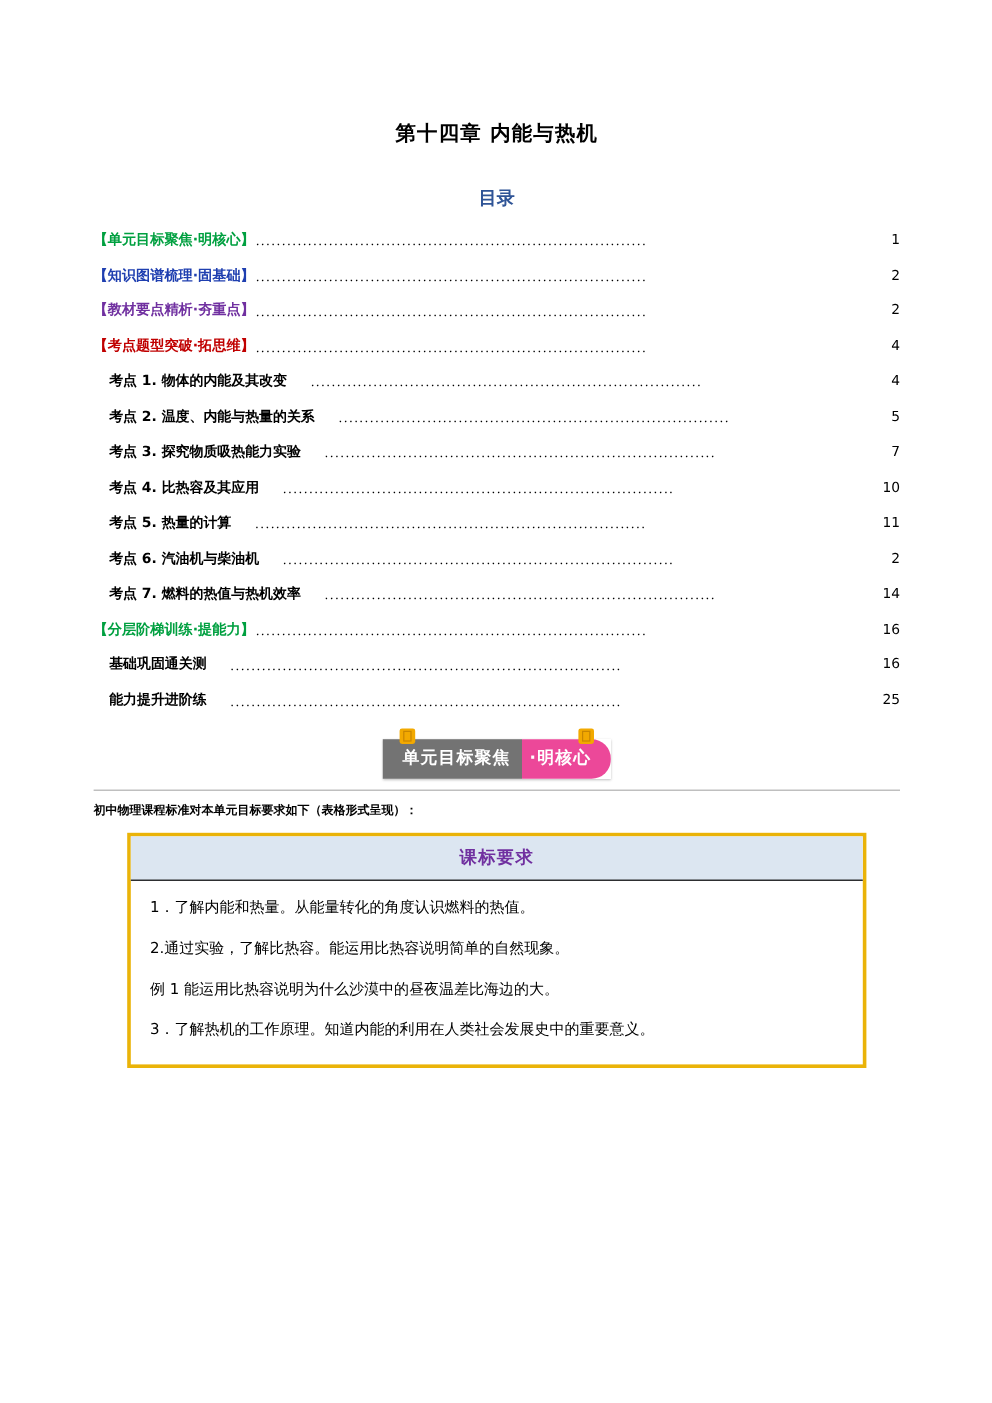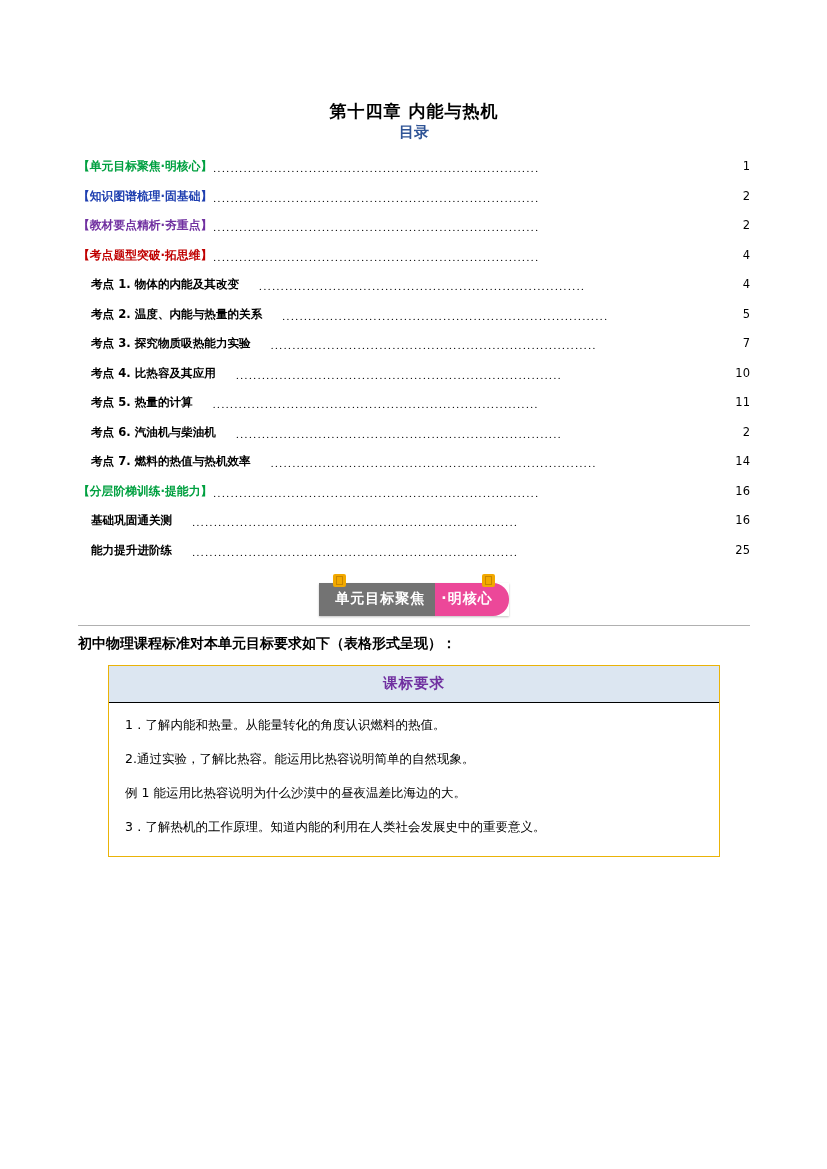--- a/index.html
+++ b/index.html
@@ -36,20 +36,21 @@
     margin-top: 100px;
     text-align: center;
     font-size: 17px;
     font-weight: bold;
     letter-spacing: 1px;
     font-family: "DejaVu Sans", sans-serif;
   }
 
   
   .toc-heading {
+    margin-top: 33px;
     text-align: center;
     font-size: 15px;
     font-weight: bold;
     color: #2f5496;
     font-family: "DejaVu Sans", sans-serif;
   }
 
   
   .toc {
     margin-top: 16px;
@@ -153,30 +154,30 @@
   .hrule {
     margin-top: 9px;
     border: none;
     border-top: 1px solid #b0b0b0;
     width: 100%;
   }
 
   
   .intro {
     margin-top: 9px;
-    font-size: 14px;
+    font-size: 10px;
     font-family: "DejaVu Sans", sans-serif;
     font-weight: bold;
   }
 
   
   .req-table {
     margin: 12px auto 0 auto;
     width: 610px;
-    border: 1px solid #eab308;
+    border: 3px solid #eab308;
     border-collapse: collapse;
   }
   .req-head {
     background: #dce6f1;
     border-bottom: 1px solid #000000;
     text-align: center;
     padding: 8px 0 9px 0;
     font-family: "DejaVu Sans", sans-serif;
     font-weight: bold;
     font-size: 14.5px;

